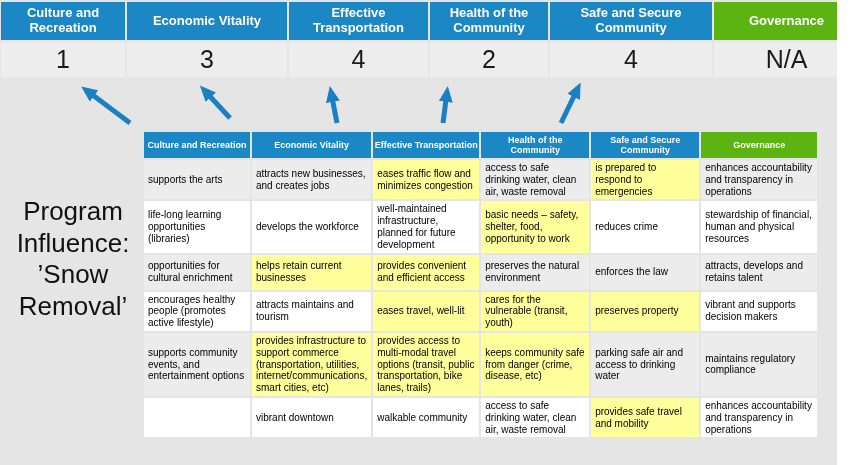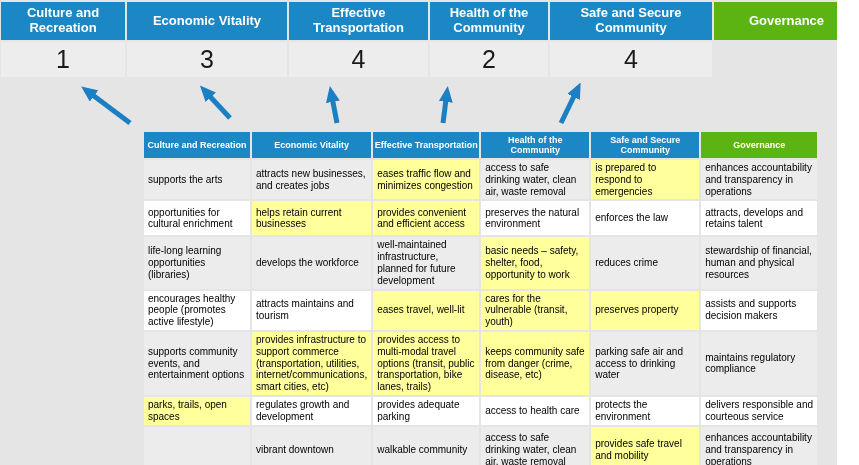--- a/index.html
+++ b/index.html
@@ -56,35 +56,37 @@
       <div class="score-box w3" style="background: rgb(27, 135, 196);">Health of the Community</div>
       <div class="score-box w4" style="background: rgb(27, 135, 196);">Safe and Secure Community</div>
       <div class="score-box w5" style="background: rgb(92, 180, 18);">Governance</div>
     </div>
   <div class="score-row" id="score-vals">
       <div class="score-val w0">1</div>
       <div class="score-val w1">3</div>
       <div class="score-val w2">4</div>
       <div class="score-val w3">2</div>
       <div class="score-val w4">4</div>
+      <div class="score-val w5">N/A</div>
     </div>
 
   <svg id="arrow-layer" viewBox="0 0 859 465" xmlns="http://www.w3.org/2000/svg">
     <defs>
       <marker id="ah" markerUnits="userSpaceOnUse" markerWidth="16" markerHeight="14" refX="10" refY="7" orient="auto">
         <path d="M0,0 L16,7 L0,14 z" fill="#1b7fc4"></path>
       </marker>
     </defs>
   <line x1="130" y1="123" x2="86" y2="90" stroke="#1b7fc4" stroke-width="5" marker-end="url(#ah)"></line>
       <line x1="230" y1="118" x2="204" y2="90" stroke="#1b7fc4" stroke-width="5" marker-end="url(#ah)"></line>
       <line x1="337" y1="123" x2="331" y2="92" stroke="#1b7fc4" stroke-width="5" marker-end="url(#ah)"></line>
       <line x1="443" y1="123" x2="447" y2="92" stroke="#1b7fc4" stroke-width="5" marker-end="url(#ah)"></line>
       <line x1="561" y1="123" x2="578" y2="88" stroke="#1b7fc4" stroke-width="5" marker-end="url(#ah)"></line>
     </svg>
 
+  <div class="program-label">Program Influence: ’Snow Removal’</div>
 
   <table class="matrix">
     <thead>
         <tr id="matrix-head-row">
           <th class="blue c0">Culture and Recreation</th>
           <th class="blue c1">Economic Vitality</th>
           <th class="blue c2">Effective Transportation</th>
           <th class="blue c3">Health of the Community</th>
           <th class="blue c4">Safe and Secure Community</th>
           <th class="green c5">Governance</th>
@@ -93,58 +95,50 @@
     <tbody id="matrix-body">
         <tr>
           <td class="c0">supports the arts</td>
           <td class="c1">attracts new businesses, and creates jobs</td>
           <td class="c2 hl">eases traffic flow and minimizes congestion</td>
           <td class="c3">access to safe drinking water, clean air, waste removal</td>
           <td class="c4 hl">is prepared to respond to emergencies</td>
           <td class="c5">enhances accountability and transparency in operations</td>
         </tr>
         <tr>
+          <td class="c0">life-long learning opportunities (libraries)</td>
+          <td class="c1">develops the workforce</td>
+          <td class="c2">well-maintained infrastructure, planned for future development</td>
+          <td class="c3 hl">basic needs – safety, shelter, food, opportunity to work</td>
+          <td class="c4">reduces crime</td>
+          <td class="c5">stewardship of financial, human and physical resources</td>
+        </tr>
+        <tr>
           <td class="c0">opportunities for cultural enrichment</td>
           <td class="c1 hl">helps retain current businesses</td>
           <td class="c2 hl">provides convenient and efficient access</td>
           <td class="c3">preserves the natural environment</td>
           <td class="c4">enforces the law</td>
           <td class="c5">attracts, develops and retains talent</td>
         </tr>
         <tr>
-          <td class="c0">life-long learning opportunities (libraries)</td>
-          <td class="c1">develops the workforce</td>
-          <td class="c2">well-maintained infrastructure, planned for future development</td>
-          <td class="c3 hl">basic needs – safety, shelter, food, opportunity to work</td>
-          <td class="c4">reduces crime</td>
-          <td class="c5">stewardship of financial, human and physical resources</td>
-        </tr>
-        <tr>
           <td class="c0">encourages healthy people (promotes active lifestyle)</td>
           <td class="c1">attracts maintains and tourism</td>
           <td class="c2 hl">eases travel, well-lit</td>
           <td class="c3 hl">cares for the vulnerable (transit, youth)</td>
           <td class="c4 hl">preserves property</td>
-          <td class="c5">assists and supports decision makers</td>
+          <td class="c5">vibrant and supports decision makers</td>
         </tr>
         <tr>
           <td class="c0">supports community events, and entertainment options</td>
           <td class="c1 hl">provides infrastructure to support commerce (transportation, utilities, internet/communications, smart cities, etc)</td>
           <td class="c2 hl">provides access to multi-modal travel options (transit, public transportation, bike lanes, trails)</td>
           <td class="c3 hl">keeps community safe from danger (crime, disease, etc)</td>
           <td class="c4">parking safe air and access to drinking water</td>
           <td class="c5">maintains regulatory compliance</td>
-        </tr>
-        <tr>
-          <td class="c0 hl">parks, trails, open spaces</td>
-          <td class="c1">regulates growth and development</td>
-          <td class="c2">provides adequate parking</td>
-          <td class="c3">access to health care</td>
-          <td class="c4">protects the environment</td>
-          <td class="c5">delivers responsible and courteous service</td>
         </tr>
         <tr>
           <td class="c0"></td>
           <td class="c1">vibrant downtown</td>
           <td class="c2">walkable community</td>
           <td class="c3">access to safe drinking water, clean air, waste removal</td>
           <td class="c4 hl">provides safe travel and mobility</td>
           <td class="c5">enhances accountability and transparency in operations</td>
         </tr>
       </tbody>

